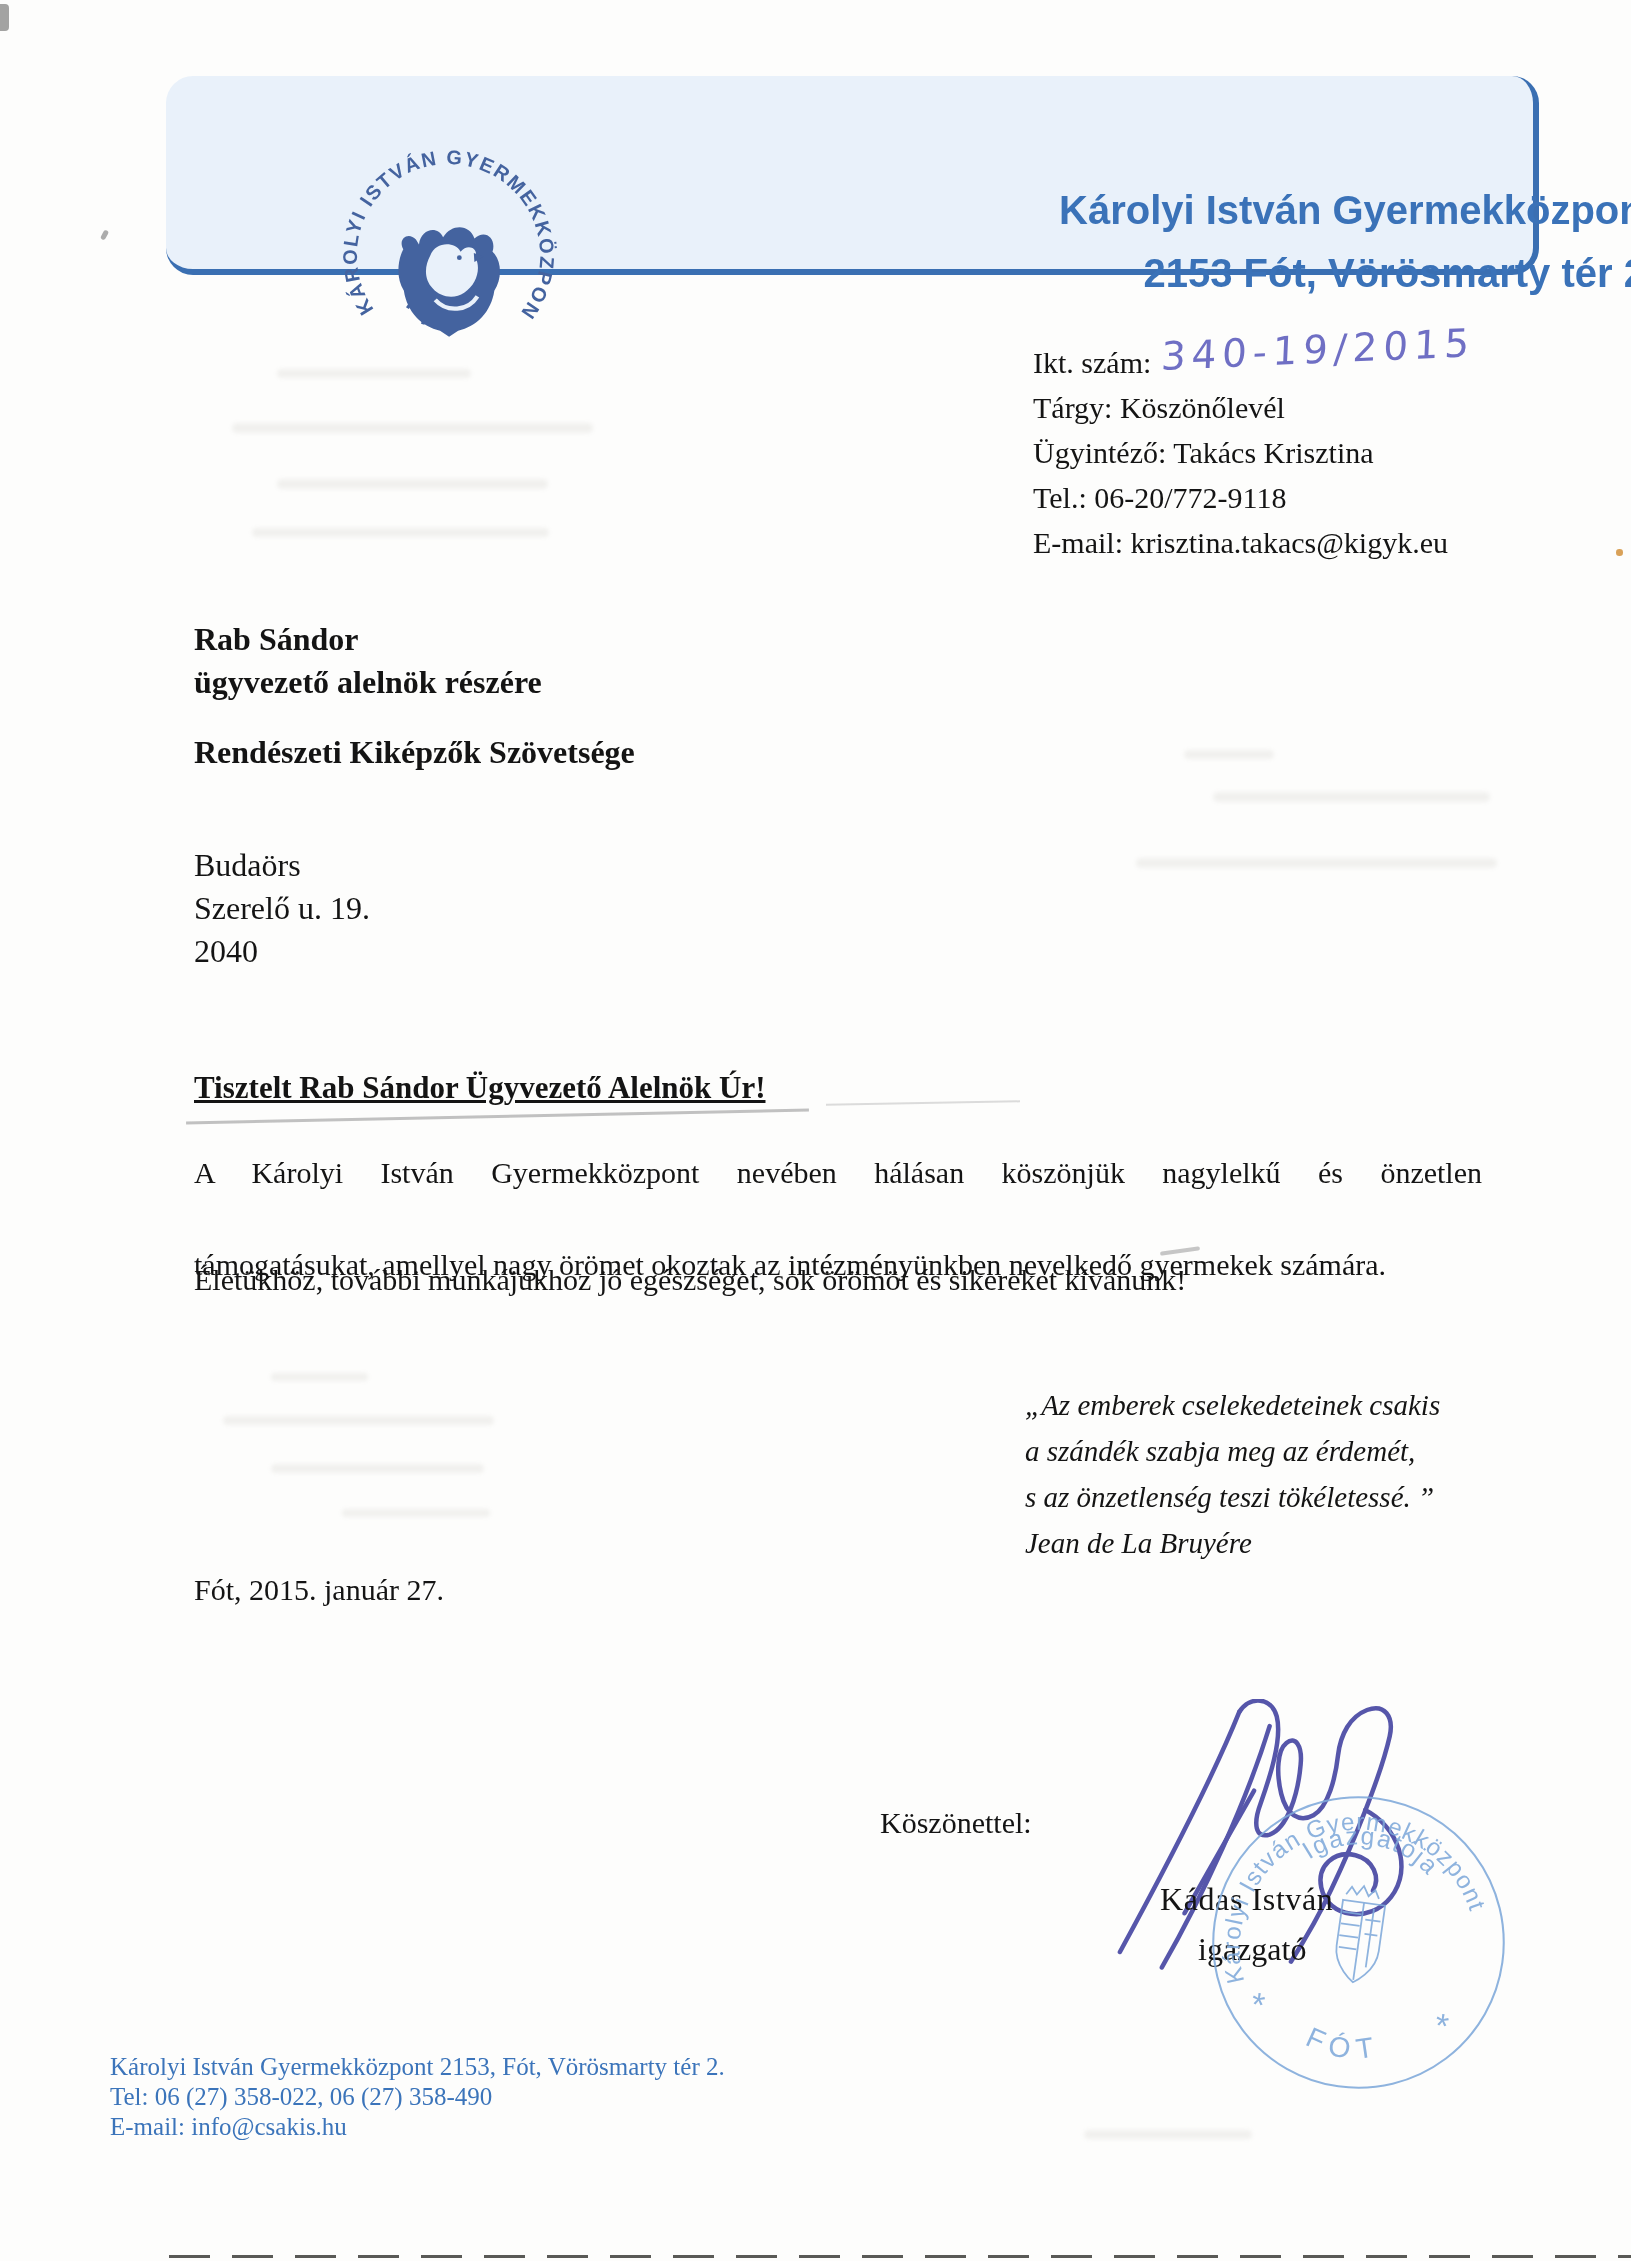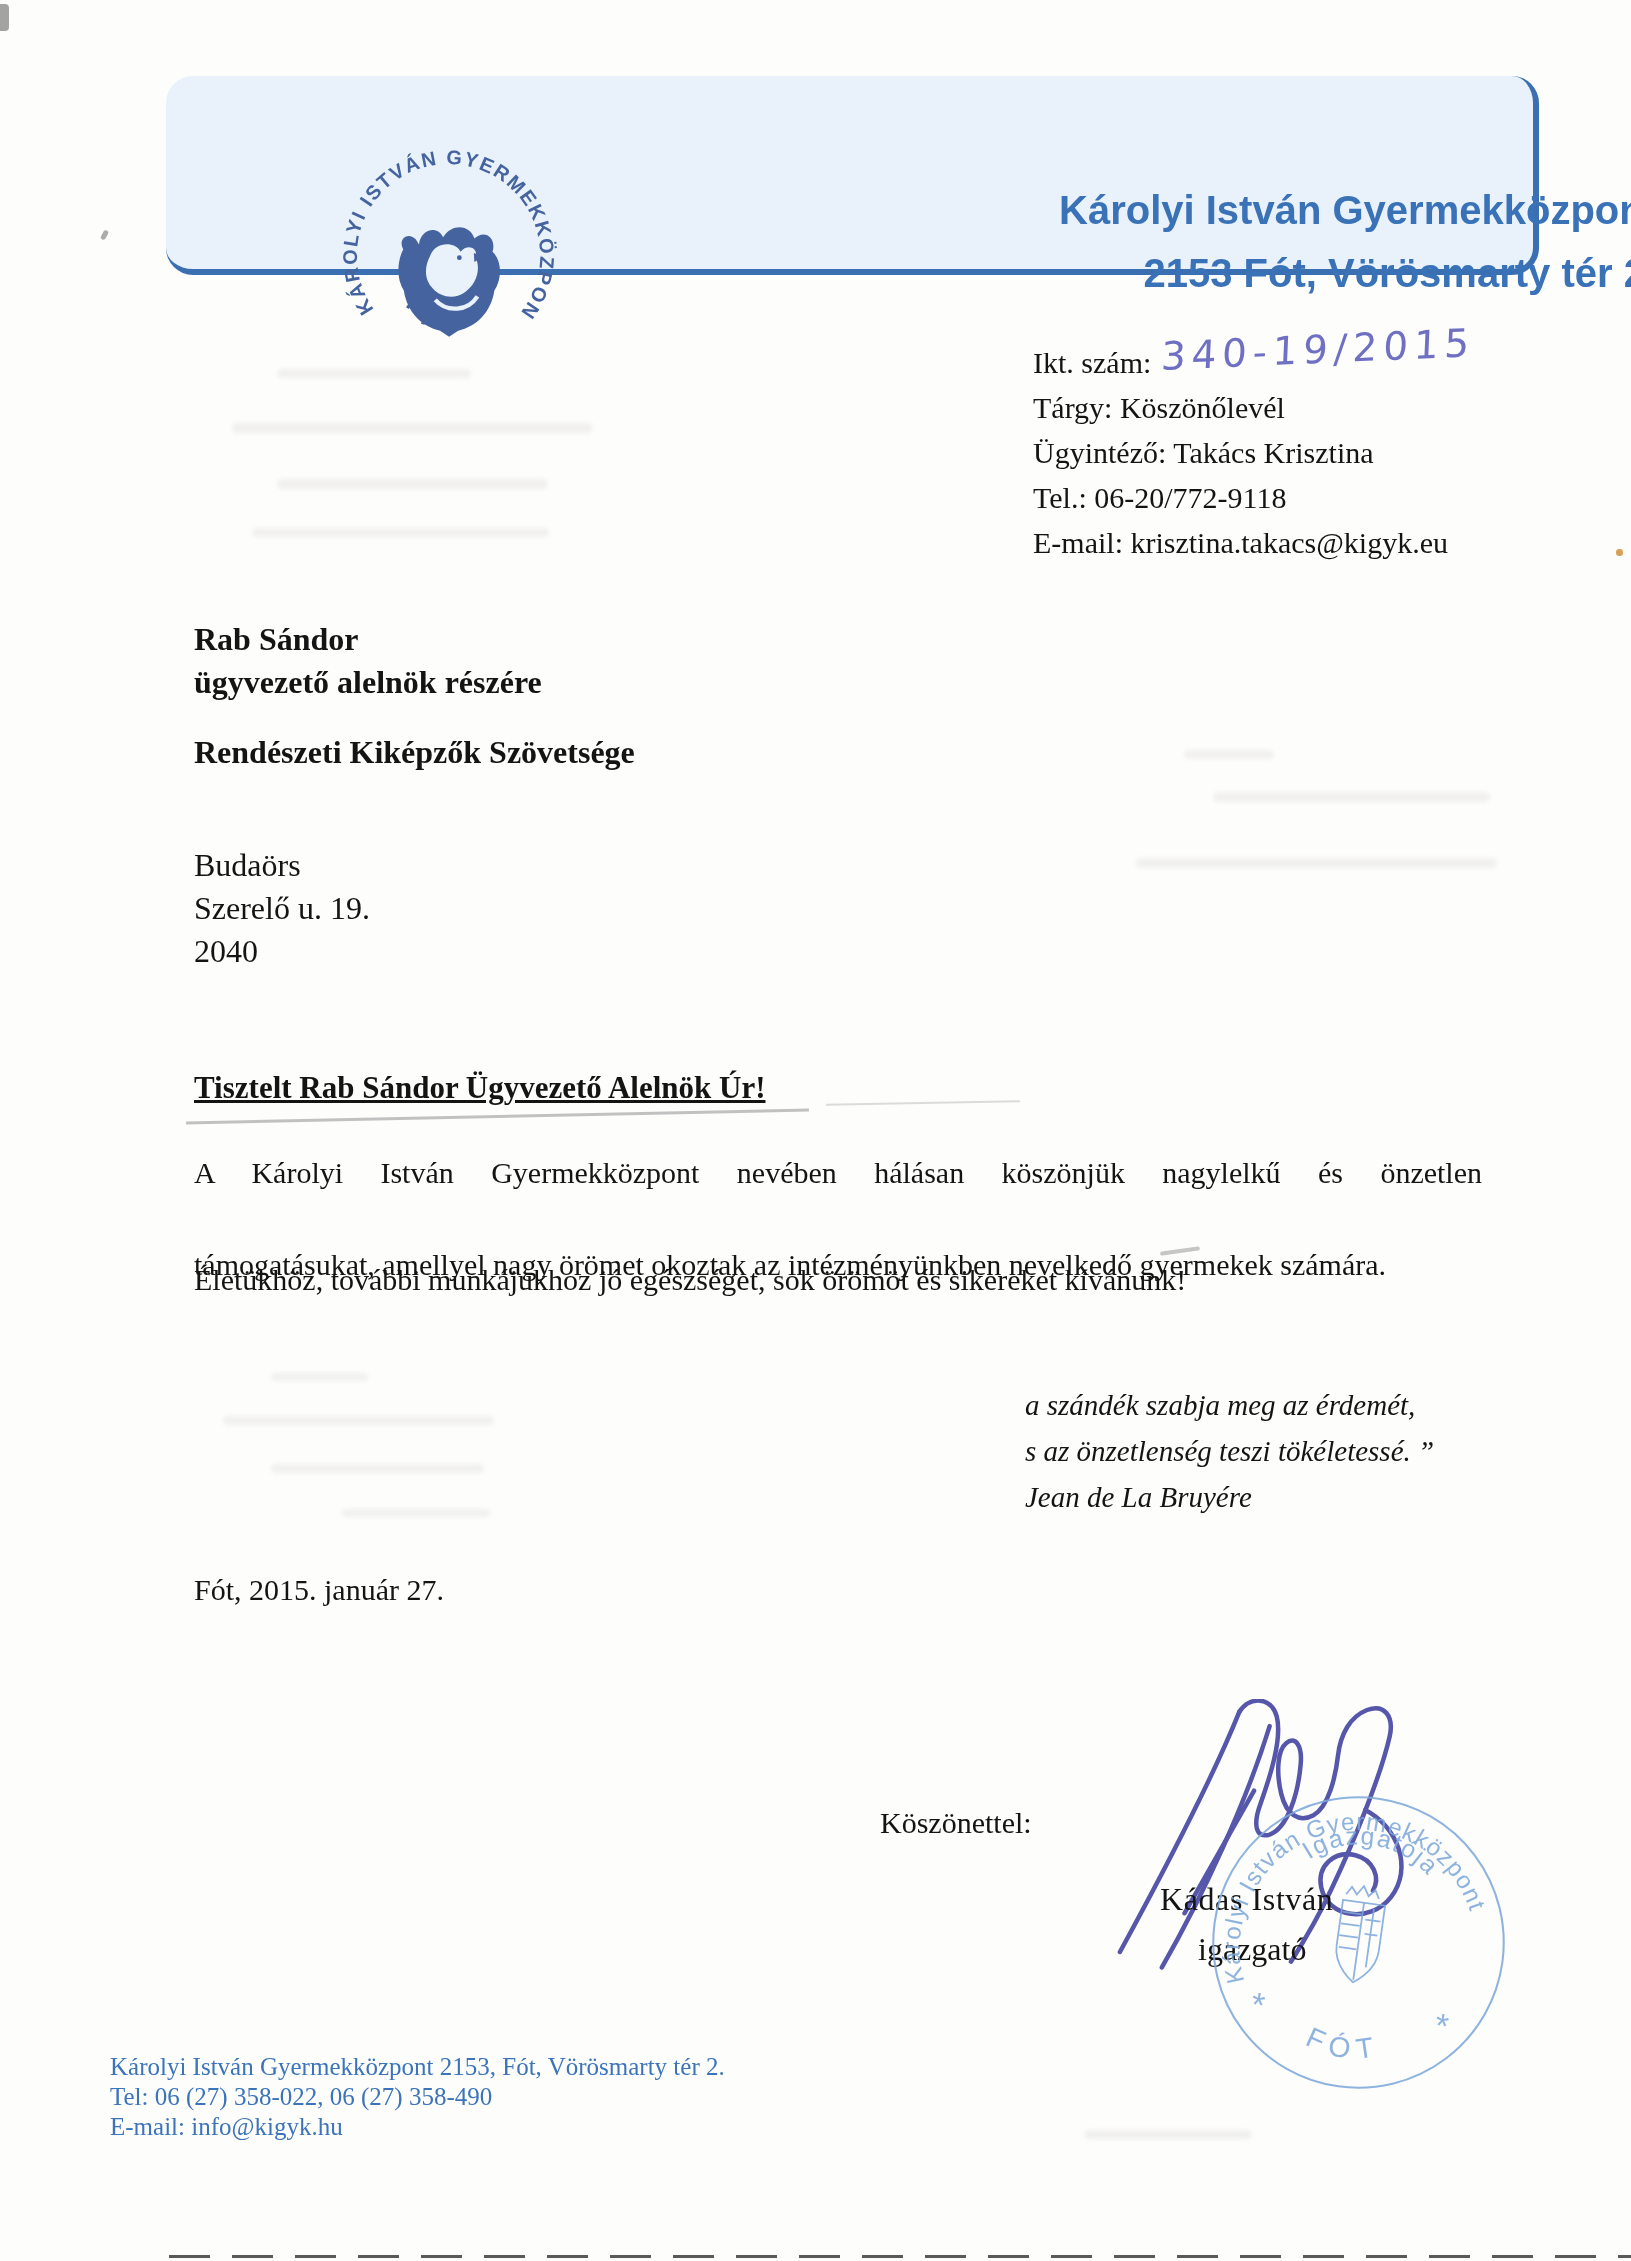--- a/index.html
+++ b/index.html
@@ -143,20 +143,21 @@
   <div class="artifact-line" style="left:826px;top:1102px;width:194px;height:1.9px;opacity:.3;transform:rotate(-1deg);"></div>
 
   <div class="para" style="top:1150px;">
     <div class="jline"><span>A Károlyi István Gyermekközpont nevében hálásan köszönjük nagylelkű és önzetlen</span><span class="fill"></span></div>
     <div>támogatásukat, amellyel nagy örömet okoztak az intézményünkben nevelkedő gyermekek számára.</div>
   </div>
   <div class="para" style="top:1257px;">Életükhöz, további munkájukhoz jó egészséget, sok örömöt és sikereket kívánunk!</div>
   <div class="artifact-line" style="left:1160px;top:1249px;width:40px;height:3.9px;opacity:.5;transform:rotate(-8deg);border-radius:1.9px;"></div>
 
   <div class="quote">
+    <div>„Az emberek cselekedeteinek csakis</div>
     <div>a szándék szabja meg az érdemét,</div>
     <div>s az önzetlenség teszi tökéletessé. ”</div>
     <div>Jean de La Bruyére</div>
   </div>
 
   <div class="date-line">Fót, 2015. január 27.</div>
   <div class="valediction">Köszönettel:</div>
 
   <svg class="signature-svg" viewBox="0 0 516 440">
     <g stroke="#4e4ea6" stroke-width="7" fill="none" stroke-linecap="round" opacity="0.95">
@@ -204,21 +205,21 @@
         <line x1="278" y1="200" x2="278" y2="300"></line>
         <line x1="266" y1="220" x2="292" y2="220"></line>
         <line x1="268" y1="244" x2="290" y2="244"></line>
       </g>
     </g>
   </svg>
 
   <div class="footer">
     <div>Károlyi István Gyermekközpont 2153, Fót, Vörösmarty tér 2.</div>
     <div>Tel: 06 (27) 358-022, 06 (27) 358-490</div>
-    <div>E-mail: info@kigyk.hu</div>
+    <div>E-mail: info@csakis.hu</div>
   </div>
 
   <div class="smudge" style="left:277px;top:369px;width:194px;height:9px;"></div>
   <div class="smudge" style="left:232px;top:423px;width:361px;height:10.3px;"></div>
   <div class="smudge" style="left:277px;top:479px;width:271px;height:10.3px;"></div>
   <div class="smudge" style="left:252px;top:528px;width:297px;height:9px;"></div>
   <div class="smudge" style="left:1184px;top:750px;width:90px;height:9px;"></div>
   <div class="smudge" style="left:1213px;top:792px;width:277px;height:10.3px;"></div>
   <div class="smudge" style="left:1136px;top:858px;width:361px;height:10.3px;"></div>
   <div class="smudge" style="left:271px;top:1373px;width:97px;height:7.7px;"></div>

